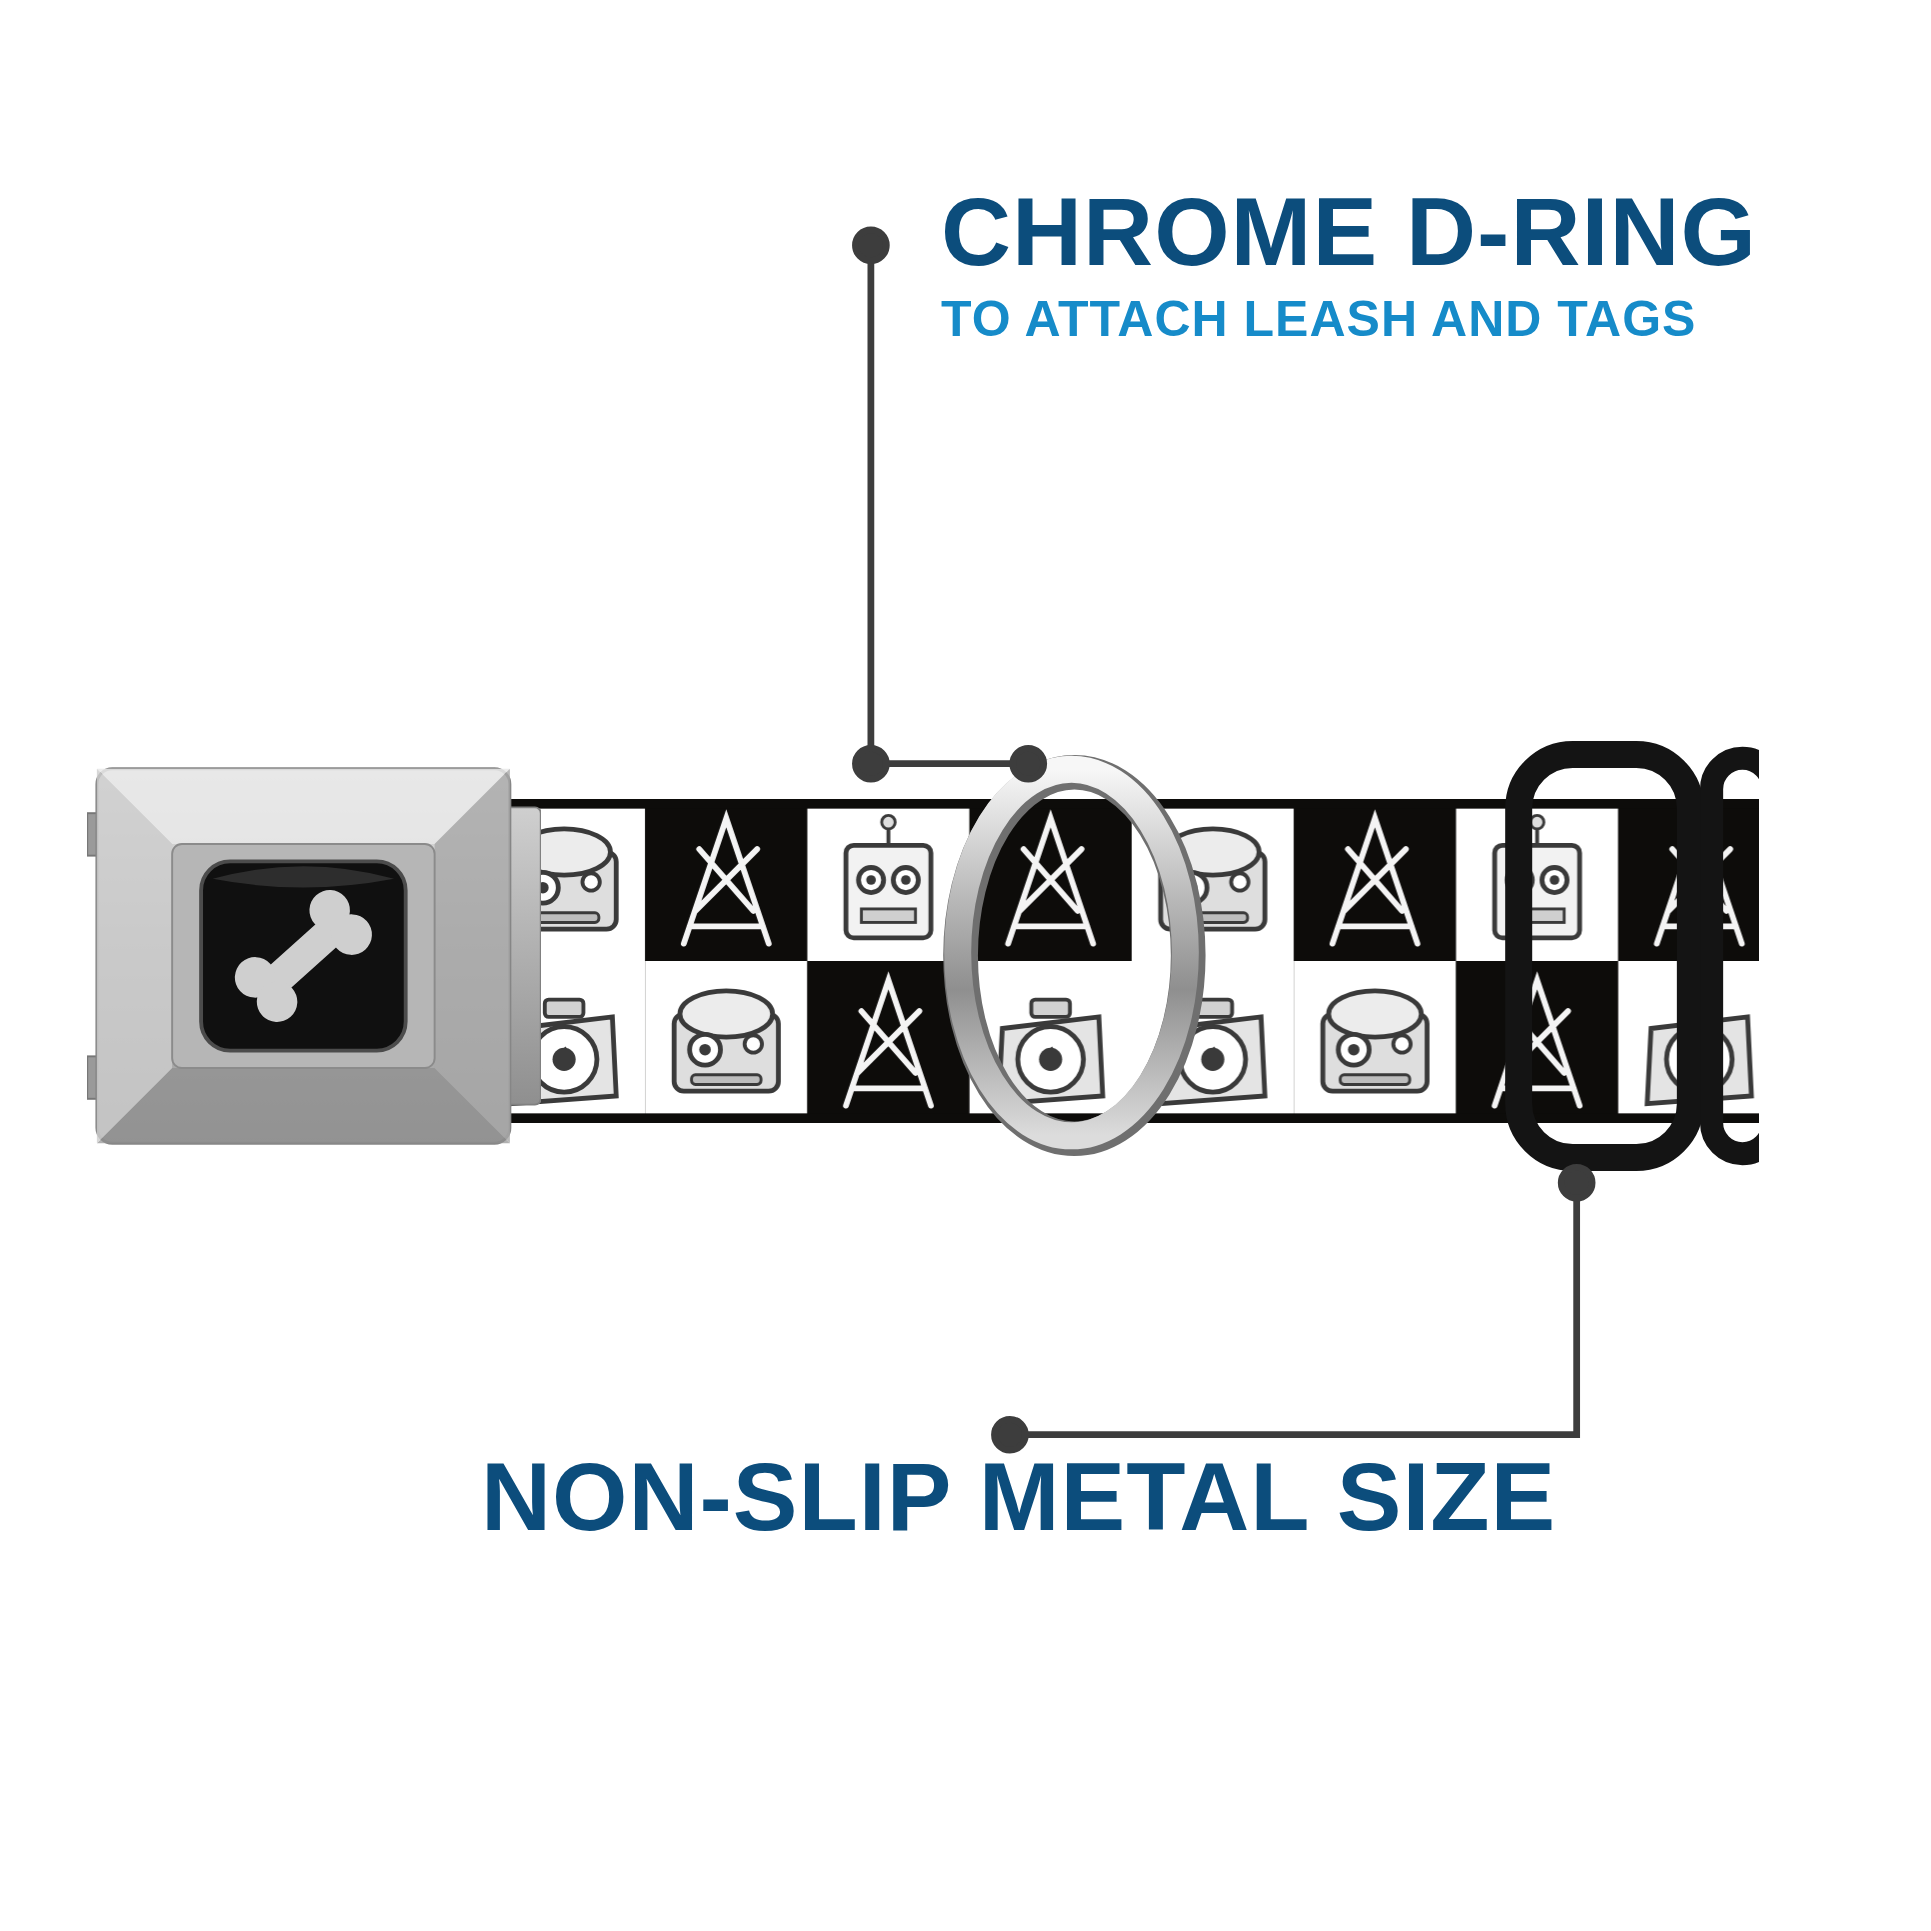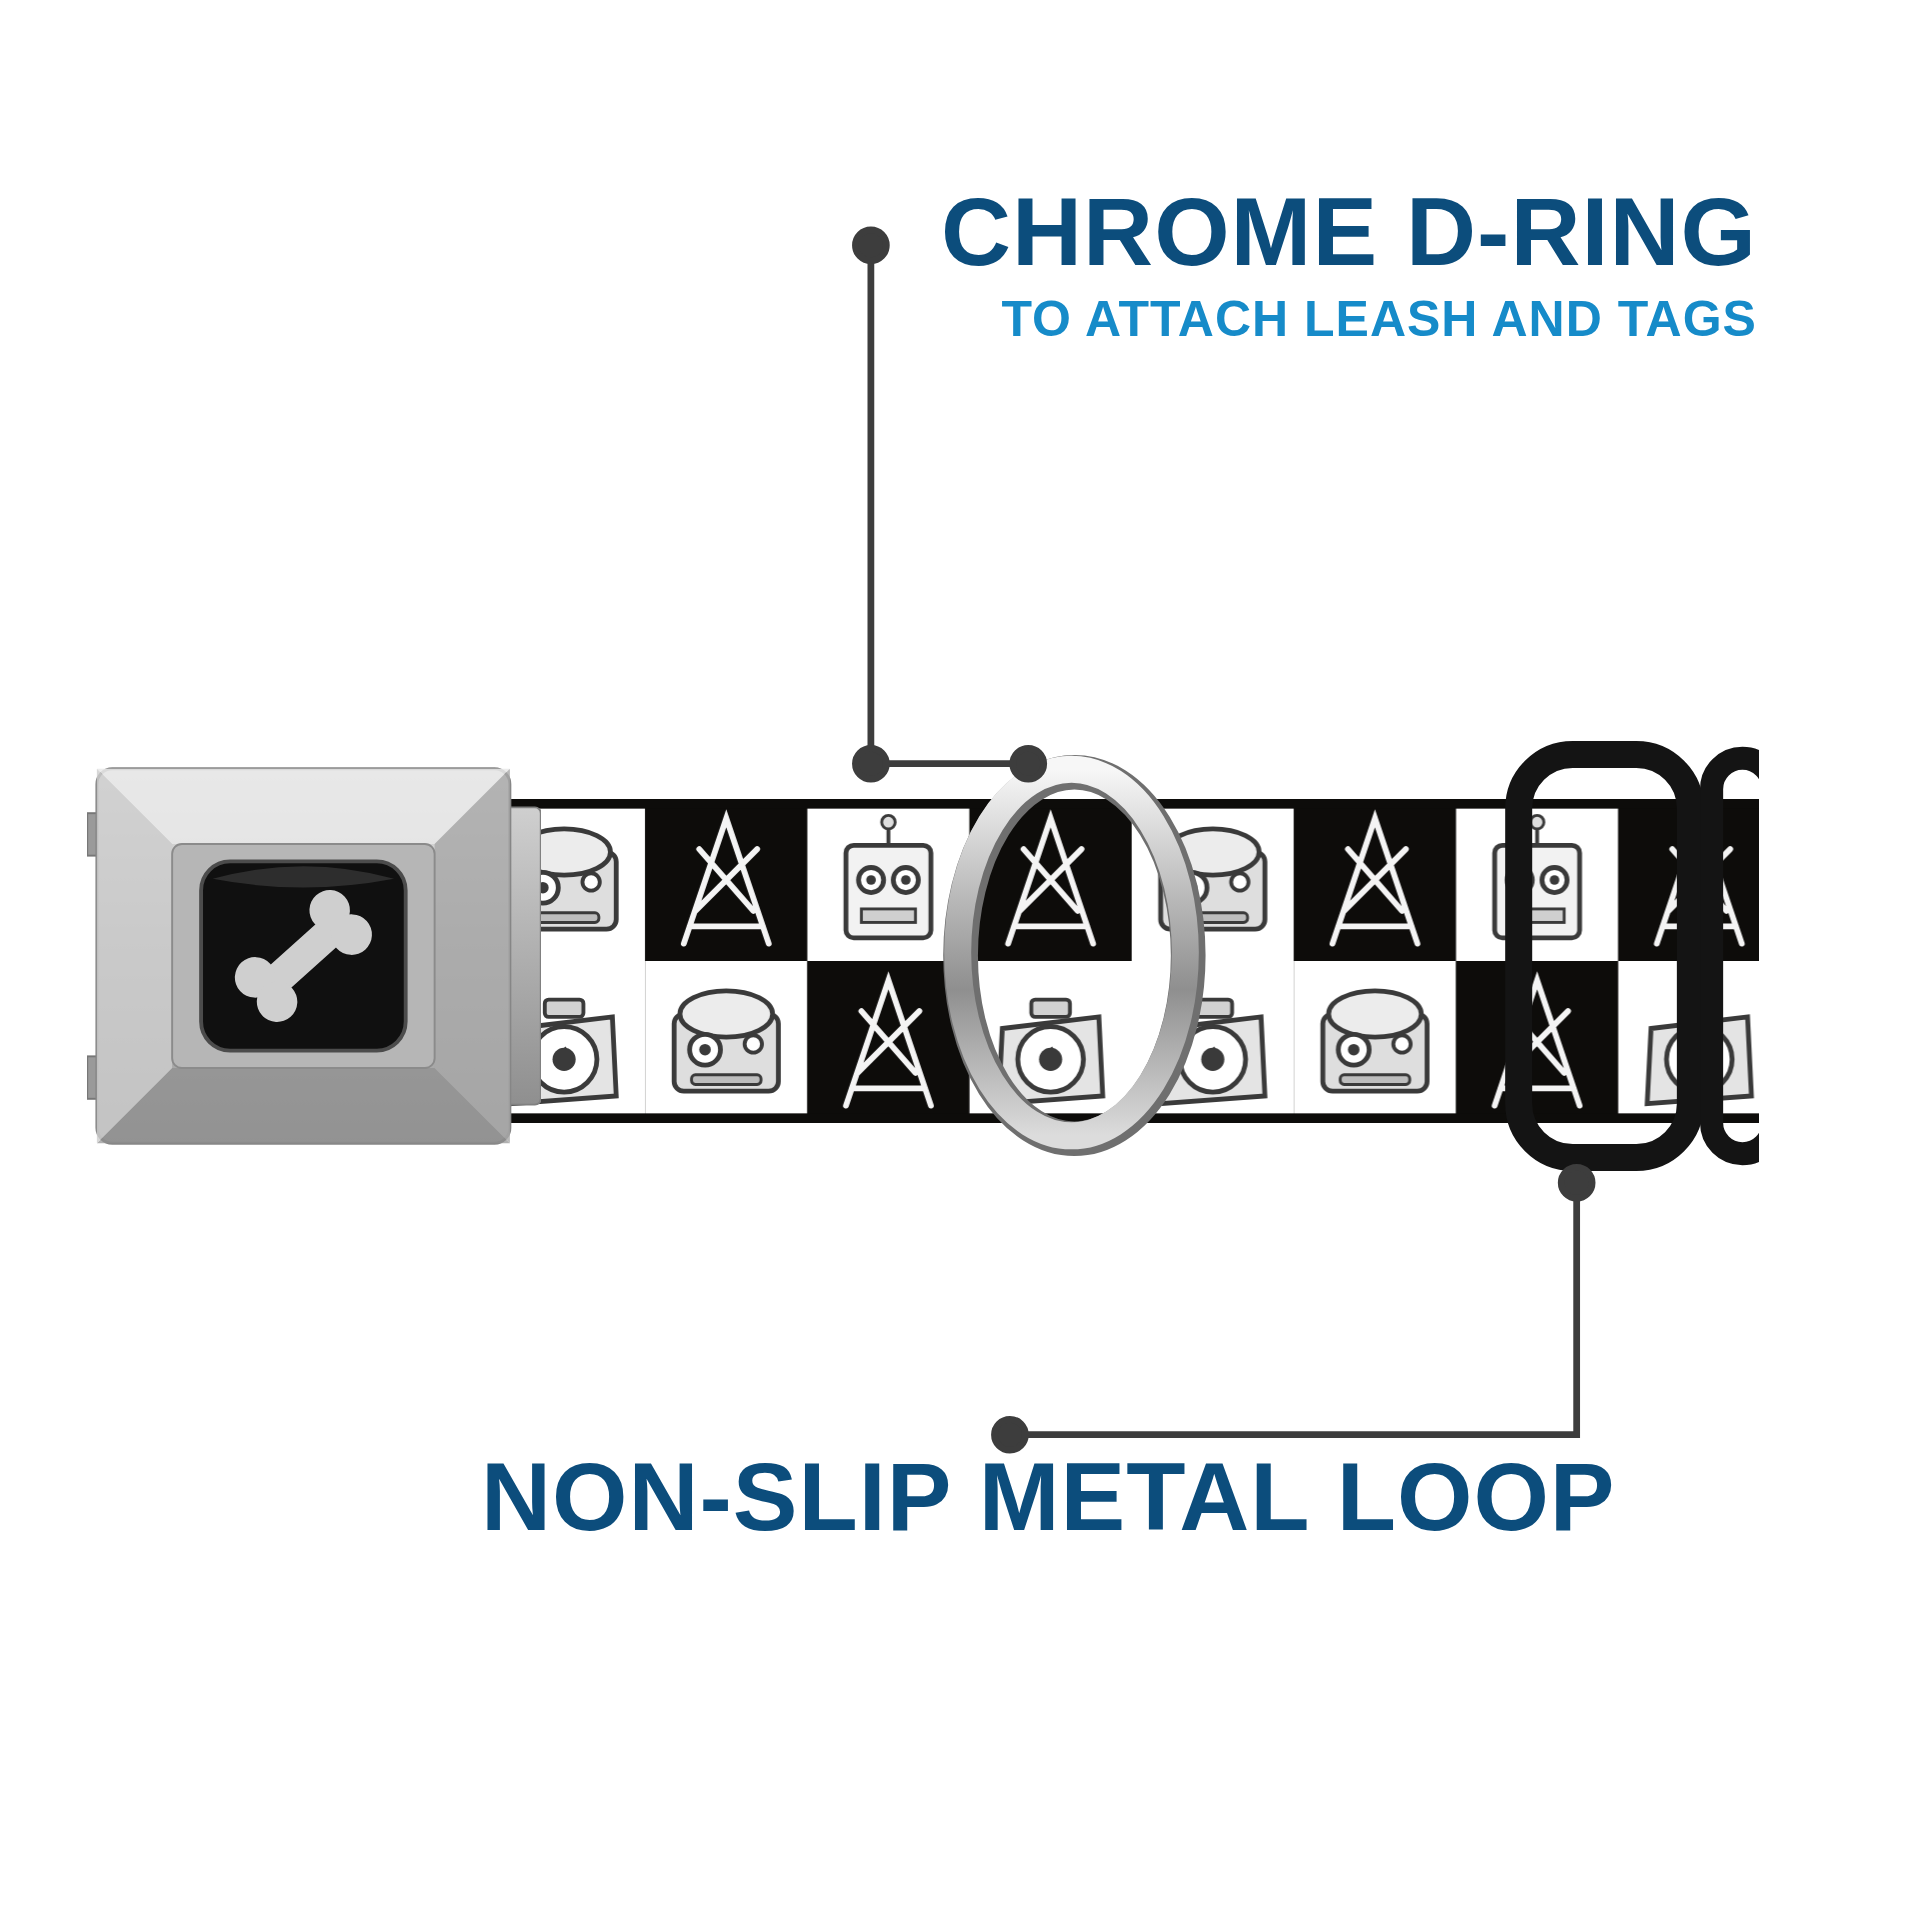--- a/index.html
+++ b/index.html
@@ -1,19 +1,18 @@
 <!DOCTYPE html>
 <html><head>
 <meta charset="utf-8">
 <style>
   html,body{margin:0;padding:0;background:#fff;}
   .canvas{
     position:relative;width:1759px;height:1931px;background:#ffffff;overflow:hidden;
     font-family:"Liberation Sans", sans-serif;
-    text-align:right;
   }
   
   .annot{position:absolute;}
   .annot .title{
     font-weight:800;color:#0c4d7c;font-size:97px;line-height:1.02;
     letter-spacing:1px;white-space:nowrap;
   }
   .annot .subtitle{
     font-weight:700;color:#168bc9;font-size:50px;line-height:1.1;
     letter-spacing:1px;white-space:nowrap;margin-top:9.7px;
@@ -165,17 +164,17 @@
       <circle cx="1046" cy="1486" r="16"></circle>
     </g>
   </svg>
 
   <div class="annot" id="annot-dring">
     <div class="title">CHROME D-RING</div>
     <div class="subtitle">TO ATTACH LEASH AND TAGS</div>
   </div>
 
   <div class="annot" id="annot-loop">
-    <div class="title">NON-SLIP METAL LOOP</div>
+    <div class="title">NON-SLIP METAL SIZE</div>
   </div>
 
 </div>
 
 
 </body></html>

